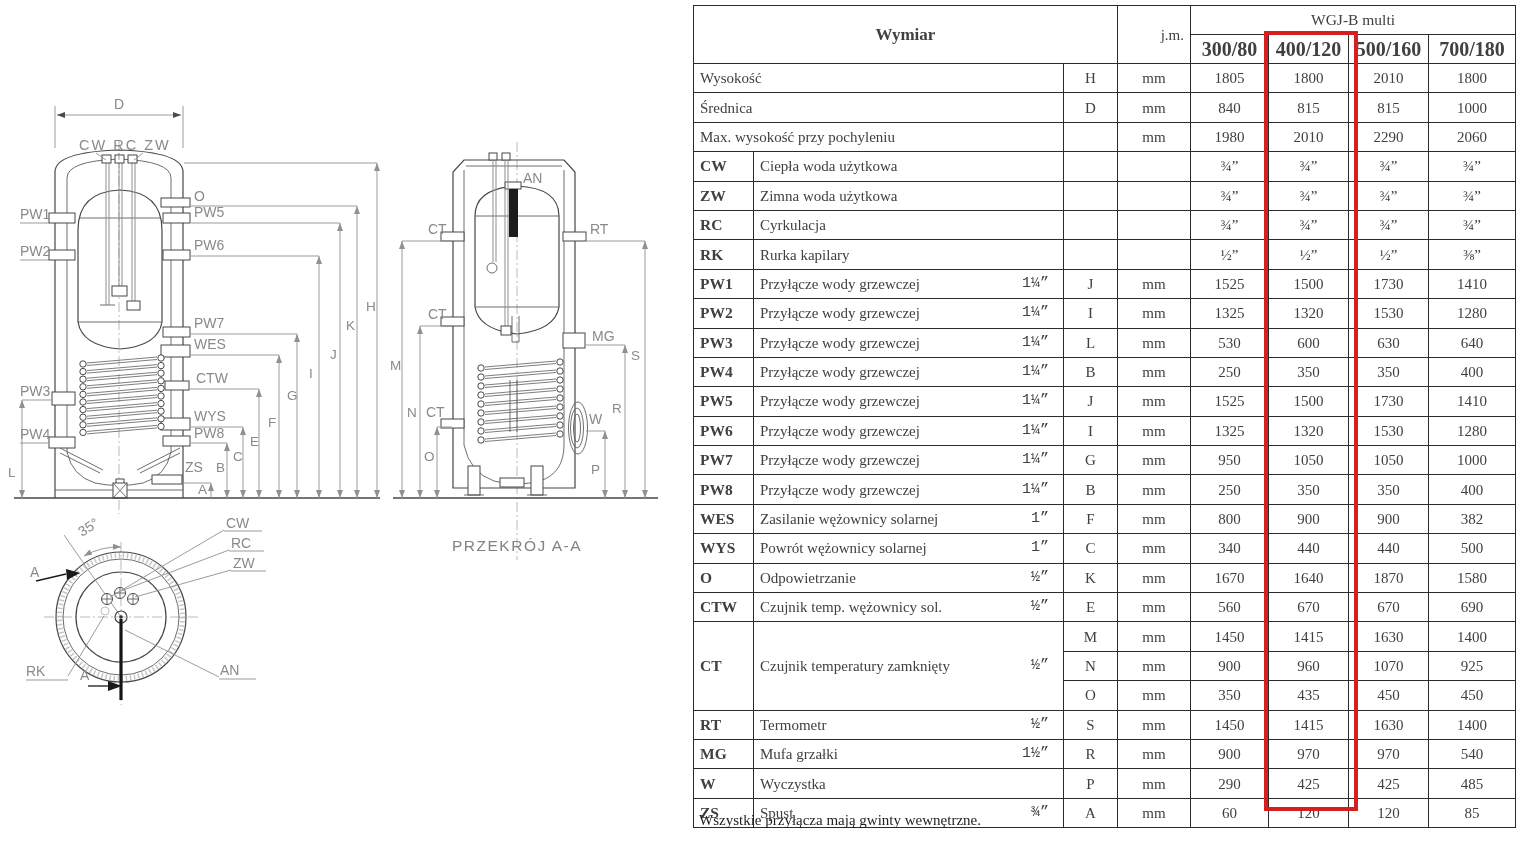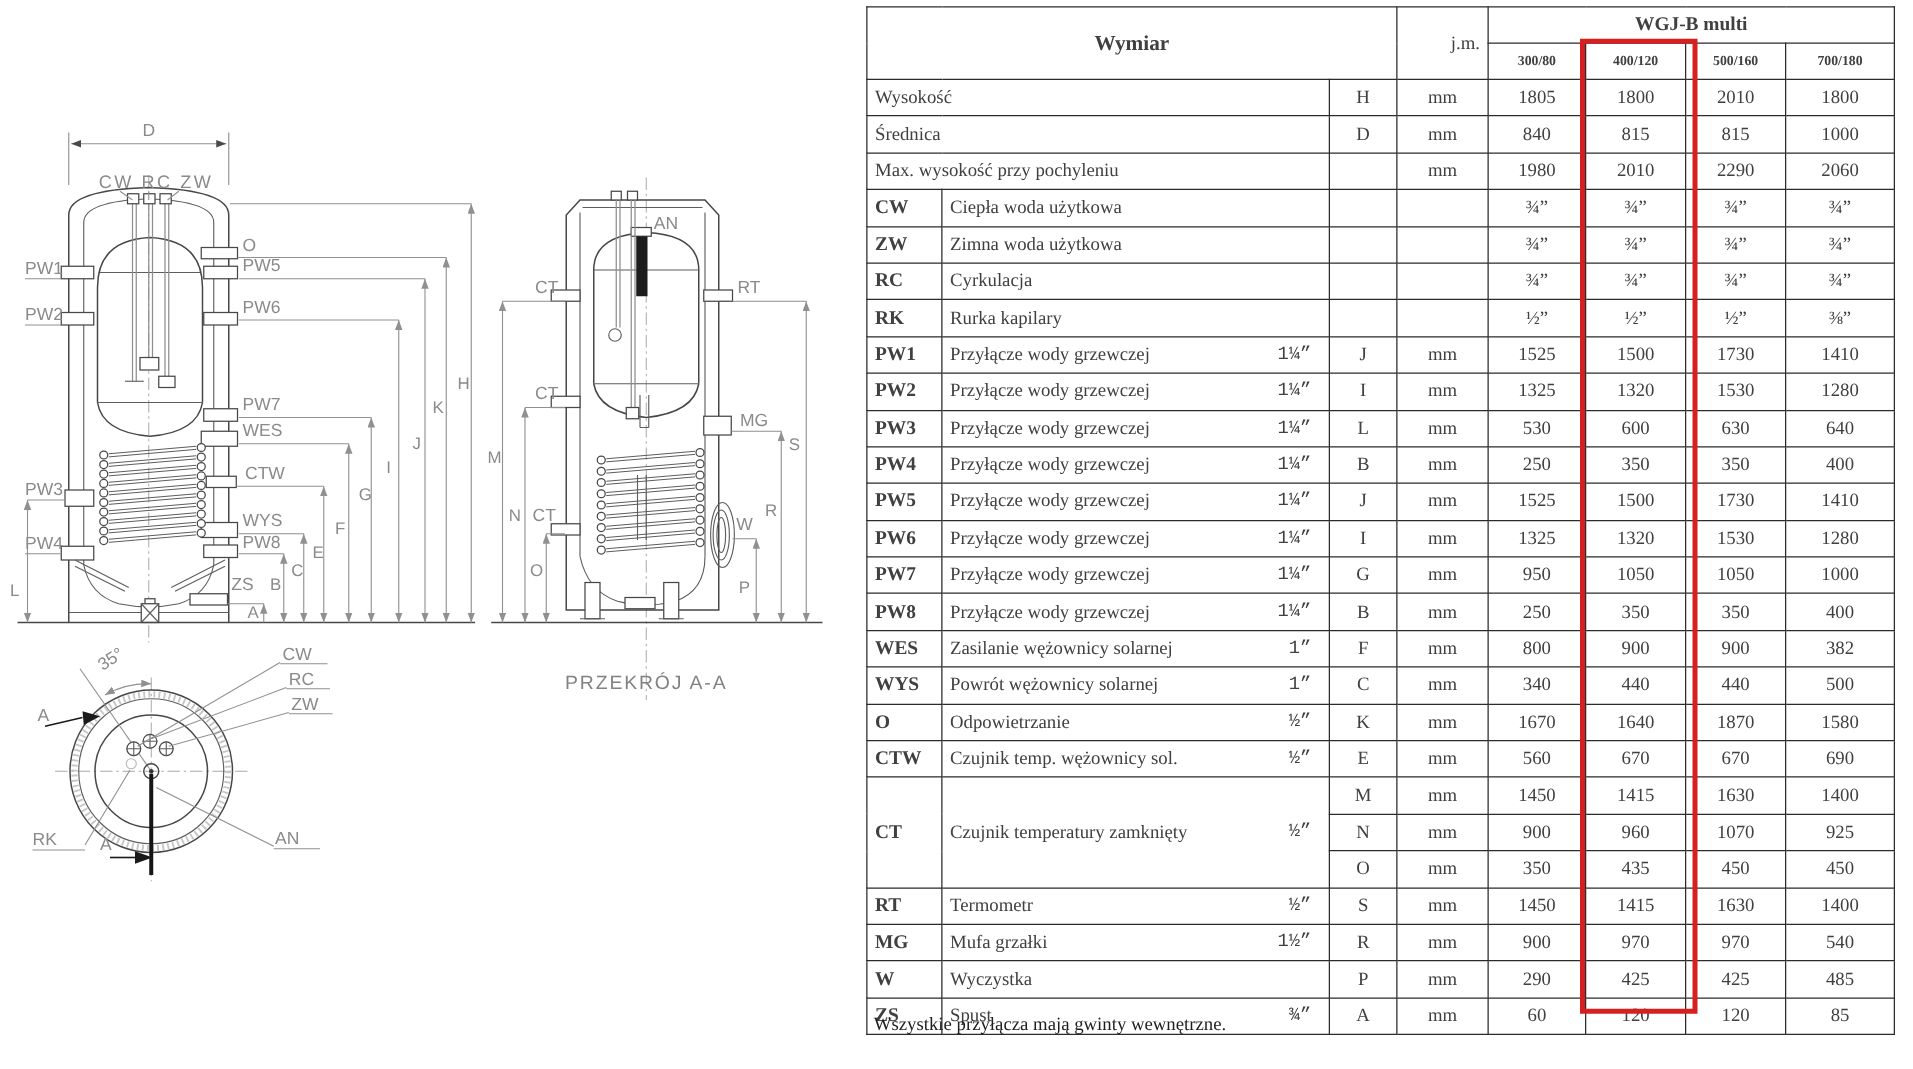--- a/index.html
+++ b/index.html
@@ -22,22 +22,22 @@
   
   .table-wrap{position:absolute;left:693px;top:5px;}
   table.spec{border-collapse:collapse;table-layout:fixed;width:822px;
              font:15px "Liberation Serif",serif;color:#404040;}
   table.spec td,table.spec th{border:1px solid #2b2b2b;height:28.4px;line-height:28px;
              padding:0 6px;overflow:hidden;white-space:nowrap;background:#fff;}
   table.spec thead tr:first-child th{height:28px;}
   table.spec thead tr:last-child th{height:25px;}
   th.wymiar{font-size:17px;font-weight:bold;text-align:center;}
   th.jm{font-weight:normal;font-size:15px;text-align:right;}
-  th.group{font-weight:bold;font-size:15.5px;text-align:center;}
-  th.model{font-weight:bold;font-size:11px;text-align:center;}
+  th.group{font-weight:normal;font-size:15.5px;text-align:center;}
+  th.model{font-weight:bold;font-size:20px;text-align:center;}
   td.code{font-weight:bold;font-size:15.5px;padding-left:8px;font-family:"Liberation Serif",serif;}
   td.nm .nm-s{float:right;margin-right:8px;font-family:Liberation Mono, monospace;}
   td.c{text-align:center;}
   .red-box{position:absolute;pointer-events:none;z-index:6;
            left:1264px;top:31px;width:86px;height:772px;border:4px solid #d62020;}
   .notes{position:absolute;left:699px;top:810px;font:15px "Liberation Serif",serif;
          color:#1e1e1e;line-height:1.42;}
 </style>
 </head>
 <body>

